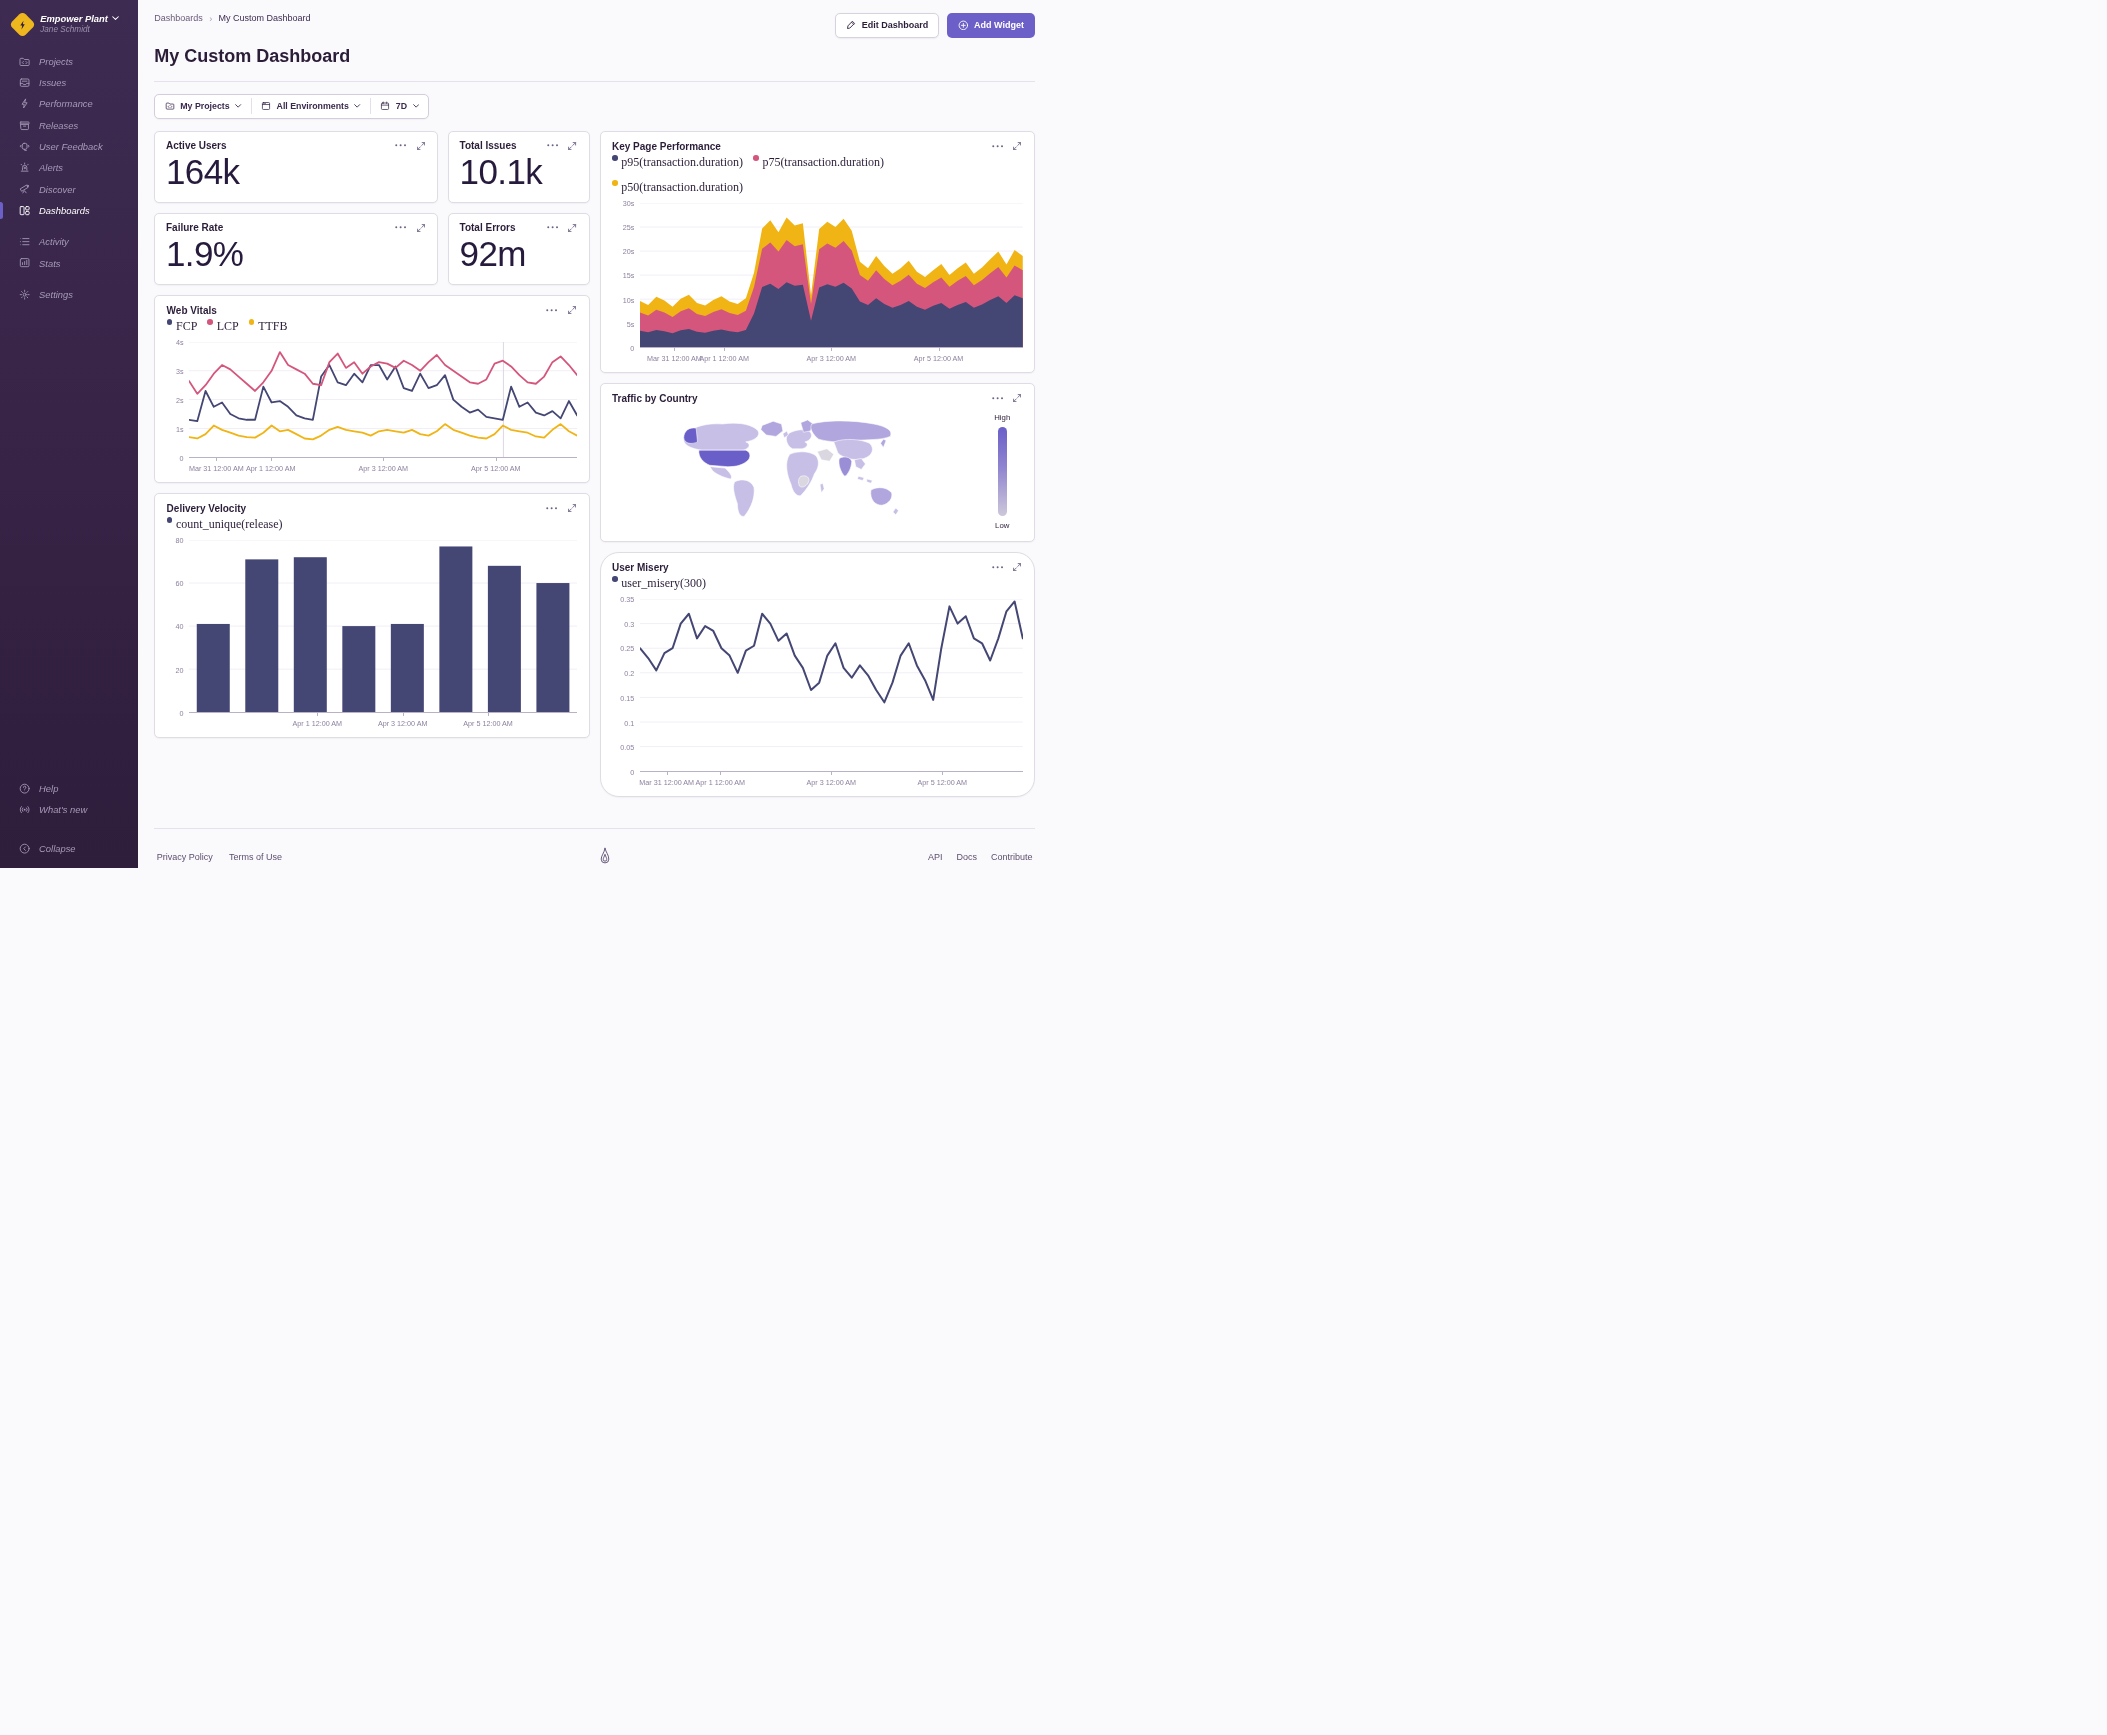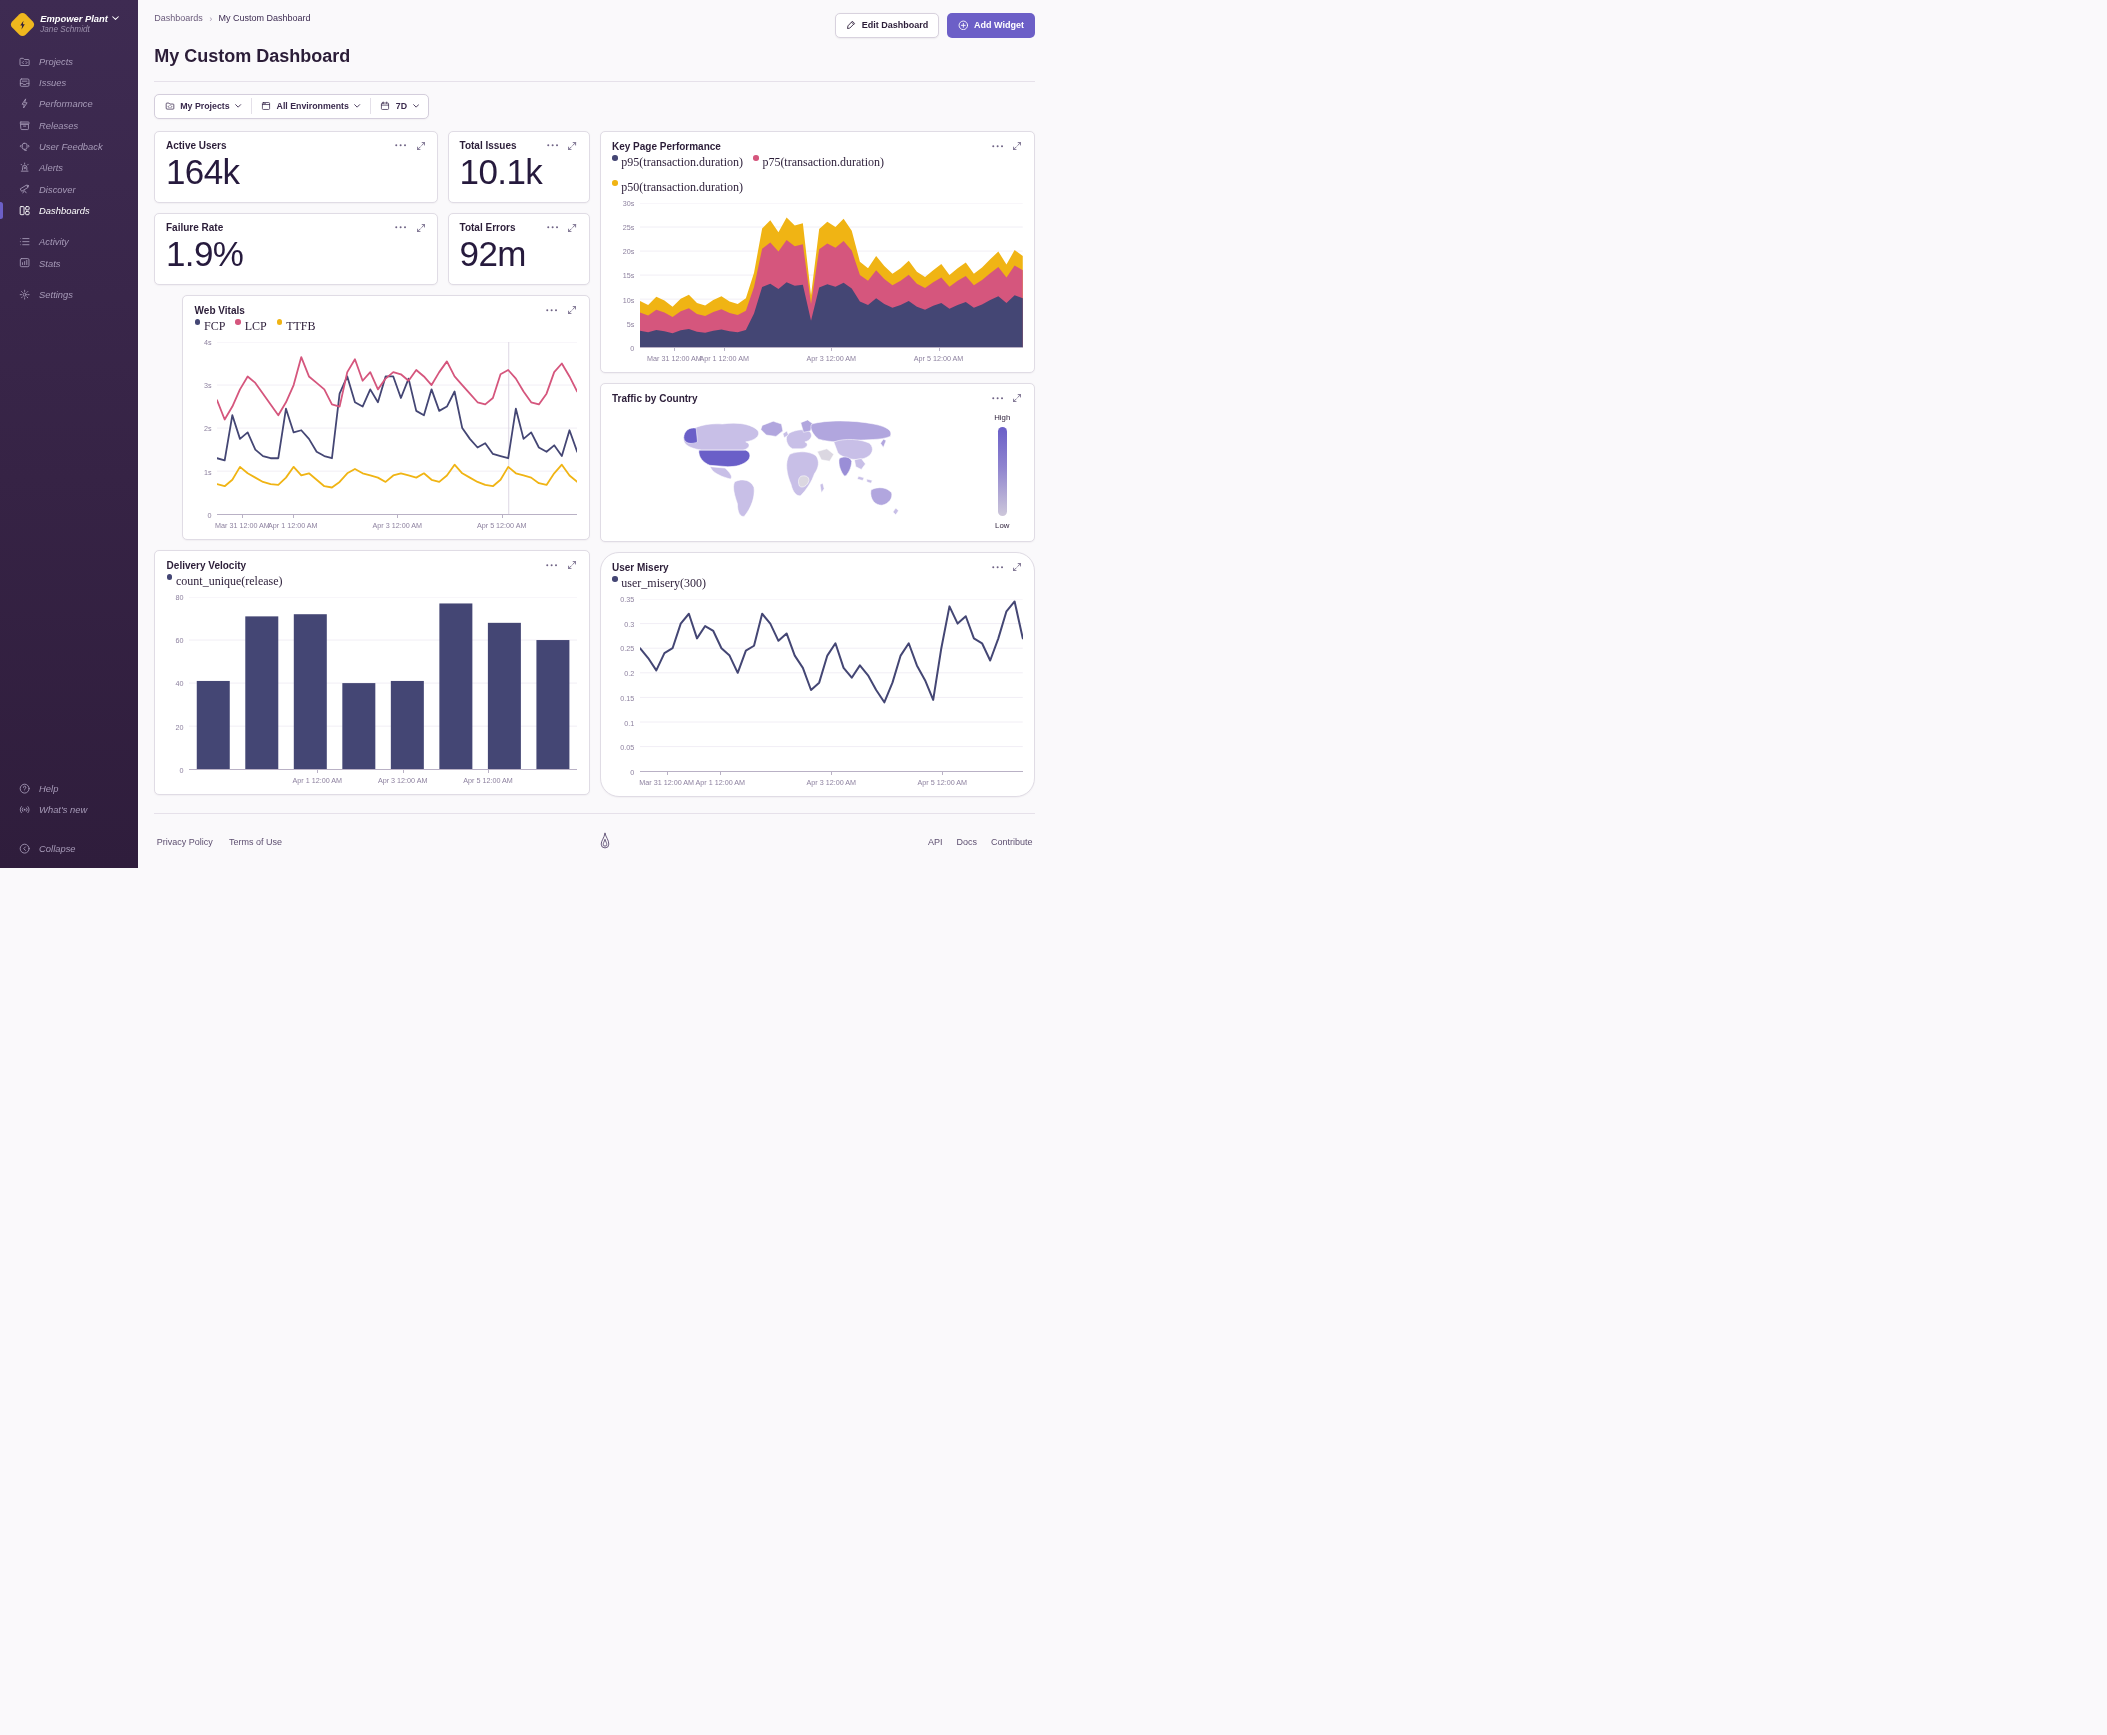--- a/index.html
+++ b/index.html
@@ -90,21 +90,21 @@
   .map-legend .lab{font-size:7.8px;color:#2B1D38;}
   .grad-bar{width:9.4px;height:89px;border-radius:5px;}
   .m-base{fill:var(--map-base,#C8BFE7);}
   .m-mid{fill:var(--map-mid,#B1A6DE);}
   .m-mid2{fill:var(--map-mid2,#9A8ED7);}
   .m-high{fill:var(--map-high,#6A5FC8);}
   .m-none{fill:var(--map-none,#DBD7E1);}
   .map-wrap path{stroke:#FFFFFF;stroke-width:0.8;stroke-linejoin:round;}
 
   
-  .foot{margin-top:16px;border-top:0.6px solid #E6E1EA;padding:17.6px 2.5px 19px 2.5px;
+  .foot{margin-top:31px;border-top:0.6px solid #E6E1EA;padding:17.6px 2.5px 19px 2.5px;
     display:flex;align-items:center;justify-content:space-between;}
   .foot a{color:#5D4F70;font-size:9px;text-decoration:none;cursor:pointer;}
   .foot-left{display:flex;gap:16.3px;}
   .foot-right{display:flex;gap:14px;}
   .foot-logo{color:#5C4E72;}
 </style>
 </head>
 <body>
 
 <div class="page">
@@ -394,21 +394,21 @@
                     <svg width="8.2" height="8.2" viewBox="0 0 14 14" fill="none" stroke="currentColor" stroke-width="1.5" stroke-linecap="round" stroke-linejoin="round">
                       <path d="M8.8 1 H13 v4.2 M13 1 L8.2 5.8 M5.2 13 H1 V8.8 M1 13 l4.8 -4.8"></path>
                     </svg>
                   </button>
               </div>
             </div>
             <div class="kpi-value">92m</div>
           </section>
         </div>
 
-        <section class="card chart-card" style="height:245px;margin-left:28px;--yw:22.6px;">
+        <section class="card chart-card" style="height:188px;--yw:22.6px;">
           <div class="card-head">
             <h3 class="card-title">Web Vitals</h3>
             <div class="card-actions">
               <button class="icon-btn">
                   <svg width="11.3" height="2.5" viewBox="0 0 18 4">
                     <circle cx="2" cy="2" r="1.6" fill="currentColor"></circle>
                     <circle cx="9" cy="2" r="1.6" fill="currentColor"></circle>
                     <circle cx="16" cy="2" r="1.6" fill="currentColor"></circle>
                   </svg>
                 </button>

